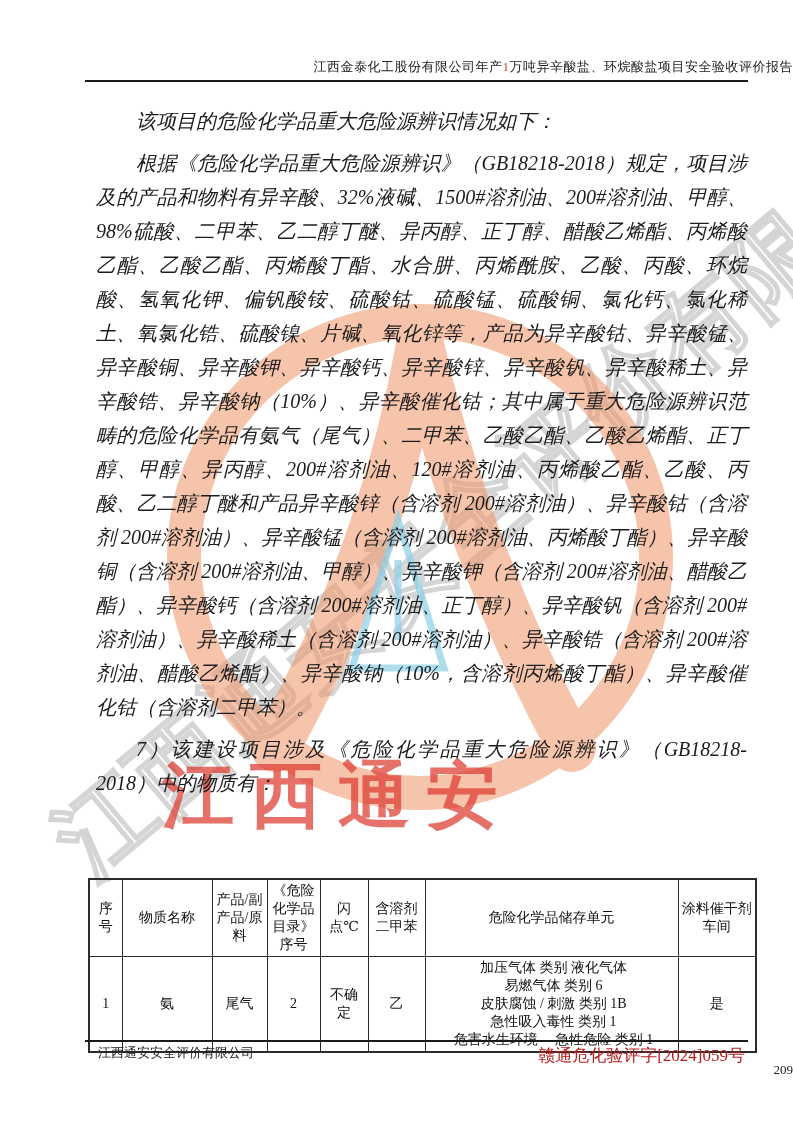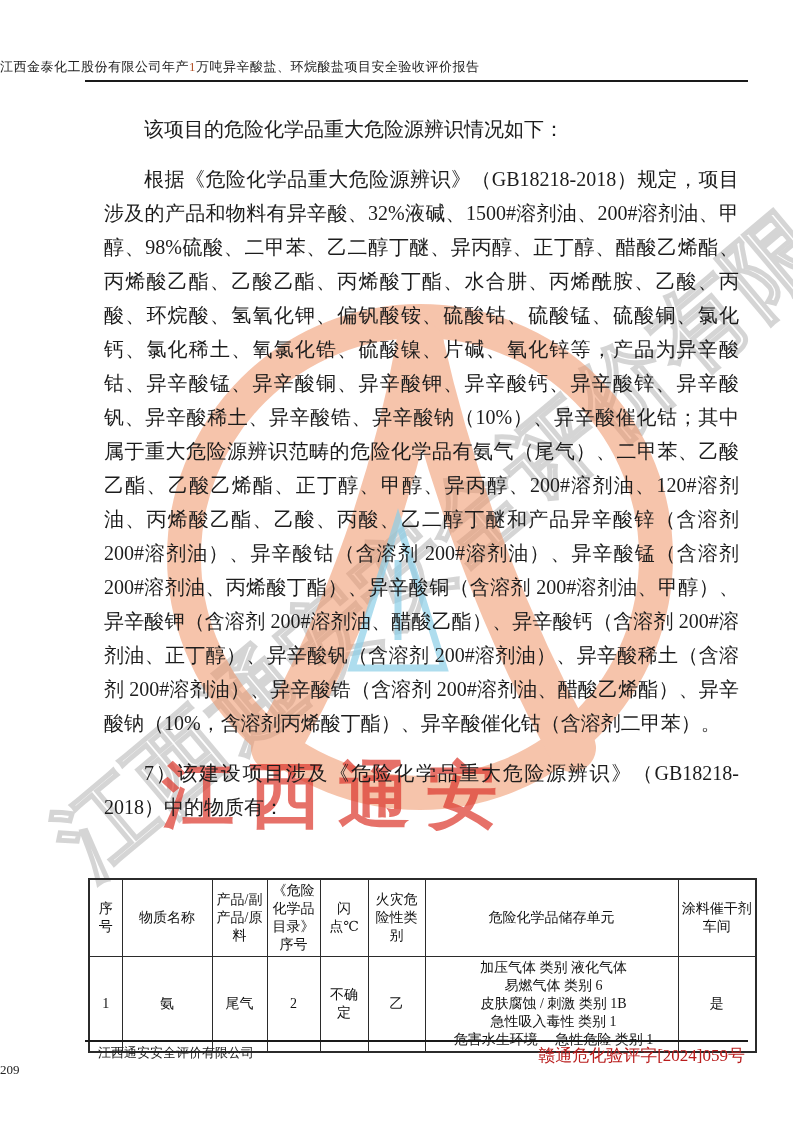--- a/index.html
+++ b/index.html
@@ -26,30 +26,30 @@
   .wm-svg{position:absolute;left:0;top:0;}
   .wm-red{
     position:absolute;left:162px;top:748px;
     font-size:72px;font-weight:bold;letter-spacing:16px;
     color:#dd3b30;opacity:0.72;white-space:nowrap;
   }
   
   .content{position:absolute;inset:0;z-index:1;}
   .hdr-title{
     position:absolute;left:0;top:58px;width:100%;
-    text-align:left;font-size:13px;color:#222;letter-spacing:0.5px;
+    text-align:right;font-size:13px;color:#222;letter-spacing:0.5px;
   }
   .num-red{color:#b4532a;}
   .hdr-line{position:absolute;left:85px;top:80px;width:663px;height:2px;background:#1a1a1a;}
   .body-text{
     position:absolute;left:88px;top:96px;width:667px;
     font-size:20px;line-height:34px;
     text-align:justify;text-justify:inter-character;
   }
-  .body-text p{margin:16px;text-indent:2em;}
+  .body-text p{margin:8px;text-indent:2em;font-style:italic;}
   
   .tbl{
     position:absolute;left:88px;top:878px;width:667px;
     border-collapse:collapse;table-layout:fixed;
     font-size:14px;line-height:18px;color:#111;
   }
   .tbl th,.tbl td{
     border:1px solid #2b2b2b;
     padding:2px 3px;
     text-align:center;vertical-align:middle;
@@ -57,21 +57,21 @@
     overflow:hidden;
   }
   .tbl{border:2px solid #2b2b2b;}
   .tbl .hrow{height:70px;}
   .tbl .drow{height:90px;}
   .cls-cell{text-align:left;padding-left:7px !important;}
   
   .ftr-line{position:absolute;left:85px;top:1040px;width:663px;height:2px;background:#1a1a1a;}
   .ftr-left{position:absolute;left:98px;top:1044px;font-size:13px;color:#222;}
   .ftr-right{position:absolute;right:48px;top:1044px;font-size:17px;color:#b91c1c;}
-  .ftr-page{position:absolute;left:0;top:1062px;width:100%;text-align:left;font-size:13px;color:#222;}
+  .ftr-page{position:absolute;left:0;top:1062px;width:100%;text-align:right;font-size:13px;color:#222;}
 </style>
 </head>
 <body>
 
 <div class="page">
 
   <div class="wm-layer">
     <div class="wm-diagonal">江西通安安全评价有限公司</div>
     <svg class="wm-svg" width="793" height="1122" viewBox="0 0 793 1122">
       <g opacity="0.55">
@@ -109,21 +109,21 @@
           <col style="width:253px">
           <col style="width:78px">
       </colgroup>
       <tbody>
           <tr class="hrow">
         <th>序号</th>
         <th>物质名称</th>
         <th>产品/副产品/原料</th>
         <th>《危险化学品目录》序号</th>
         <th>闪点℃</th>
-        <th>火灾危险性类别</th>
+        <th>含溶剂二甲苯</th>
         <th>危险化学品储存单元</th>
         <th>涂料催干剂车间</th>
       </tr>
       <tr class="drow">
         <td>1</td>
         <td>氨</td>
         <td>尾气</td>
         <td>2</td>
         <td>不确定</td>
         <td>乙</td>

